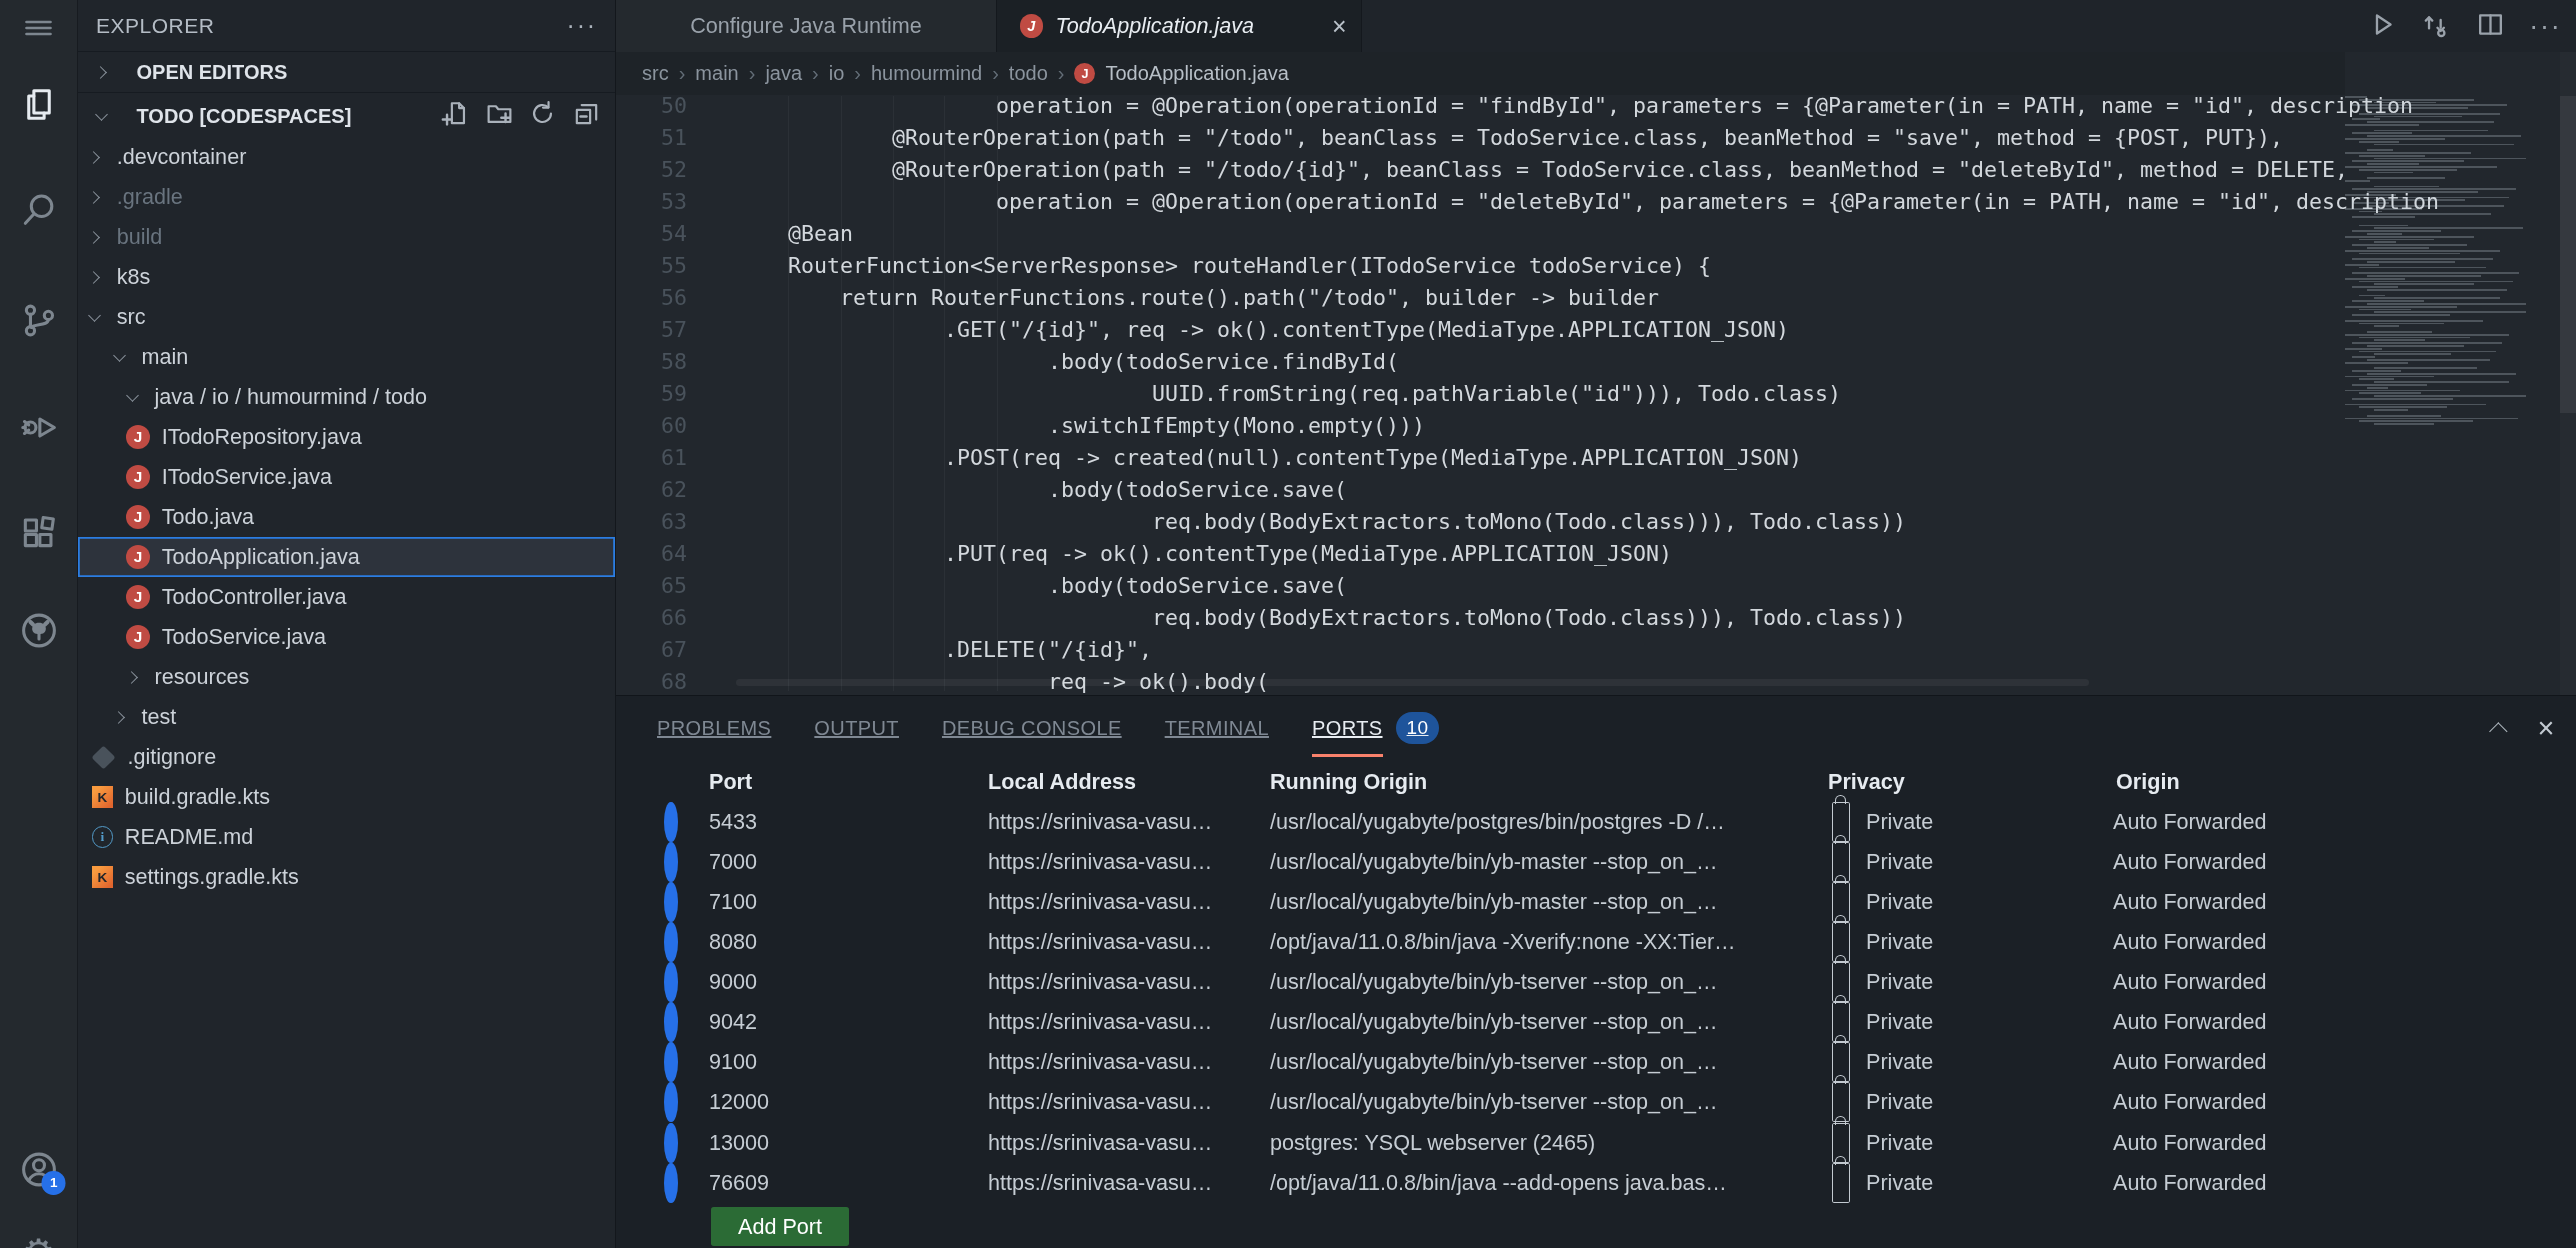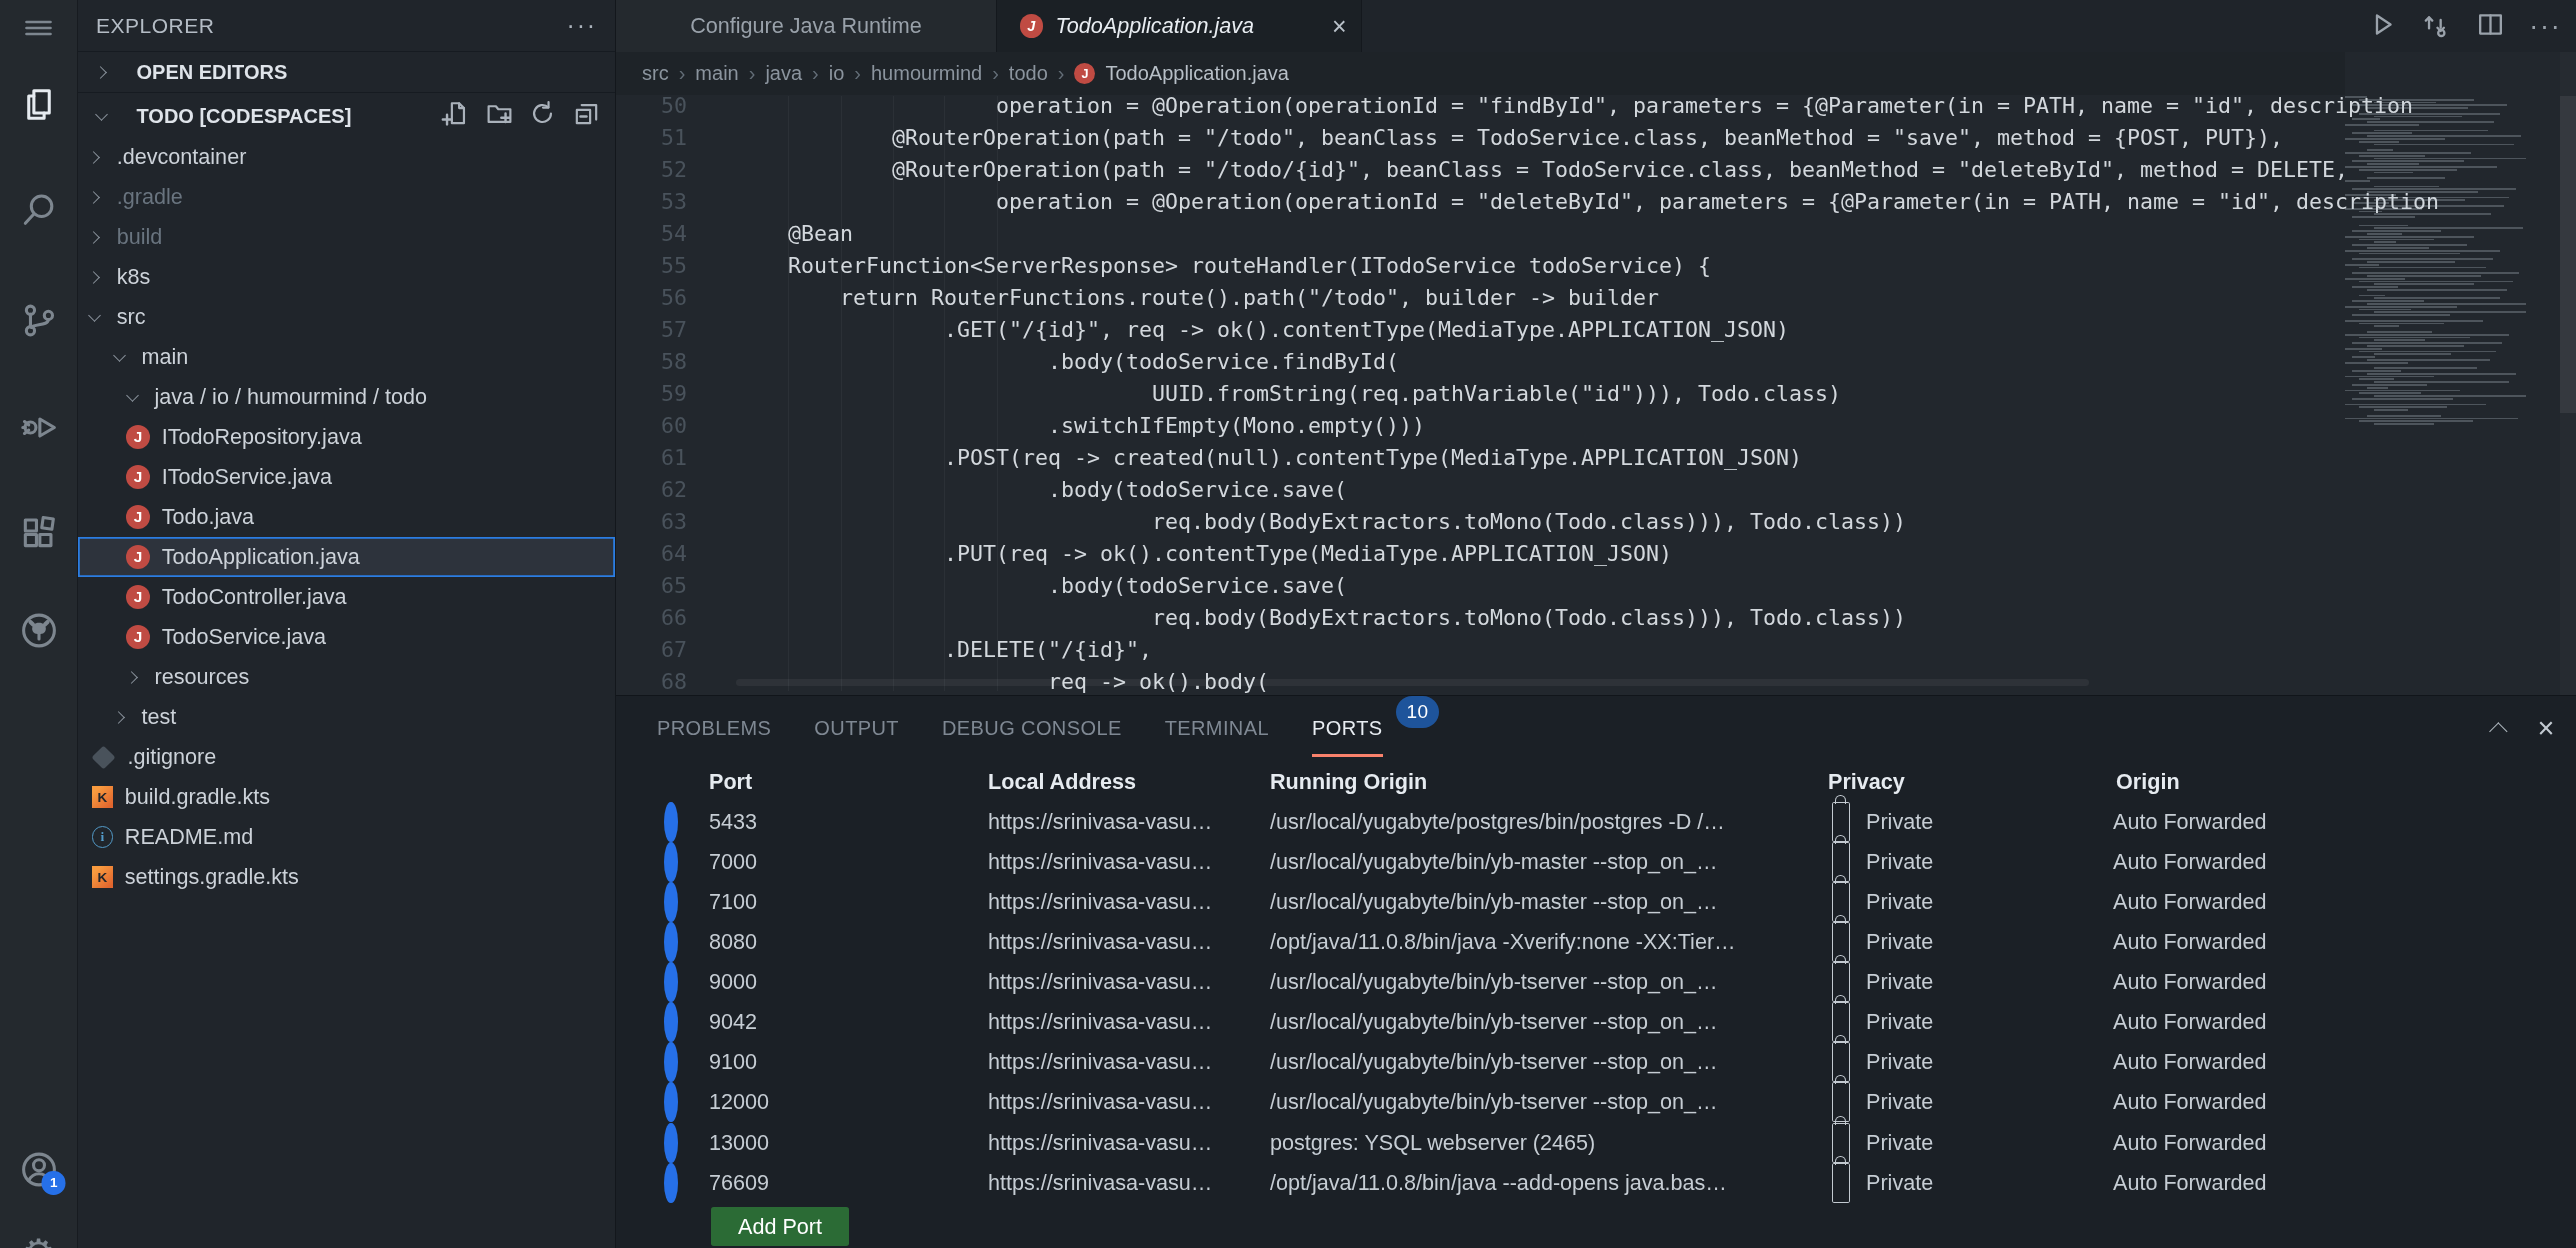--- a/index.html
+++ b/index.html
@@ -92,21 +92,21 @@
   .vscroll { position:absolute; left:1944px; top:0; width:16px; height:100%; background:rgba(255,255,255,.02); }
   .vthumb { position:absolute; left:0; top:96px; width:100%; height:317px; background:rgba(255,255,255,.07); }
   .hthumb { position:absolute; left:120px; top:679px; width:1353px; height:7.2px; border-radius:3.6px;
             background:rgba(255,255,255,.055); z-index:3; }
 
   
   .panel { position:absolute; left:616px; top:695px; right:0; bottom:0; background:#1b2026;
            border-top:0.9px solid #11151a; font-size:21.6px; }
   .panel-tabs { position:absolute; left:0; top:0; right:0; height:64px; display:flex; align-items:center;
                 padding-left:41px; gap:43px; font-size:20px; letter-spacing:0.4px; color:#7f8893; }
-  .ptab { display:flex; align-items:flex-start; gap:13.5px; height:64px; }
+  .ptab { display:flex; align-items:center; gap:13.5px; height:64px;text-decoration:underline; }
   .ptab .lbl { position:relative; display:flex; align-items:center; height:64px; }
   .ptab.active { color:#e8edf2; }
   .ptab.active .lbl::after { content:""; position:absolute; left:0; right:0; bottom:2.7px; height:3.6px;
                              background:var(--ports-underline,#f9826c); }
   .pbadge { min-width:43px; height:32px; border-radius:16px; background:var(--badge-blue,#1e549b); color:#fff;
             display:flex; align-items:center; justify-content:center; font-size:19px; }
   .panel-actions { position:absolute; right:21.6px; top:0; height:64px; display:flex; align-items:center; gap:27px; }
   .chev-up { width:20px; height:20px; position:relative; }
   .chev-up::after { content:""; position:absolute; left:1.8px; top:7.2px; width:11.7px; height:11.7px;
                     border-left:1.8px solid #aeb6bd; border-top:1.8px solid #aeb6bd; transform:rotate(45deg); }

